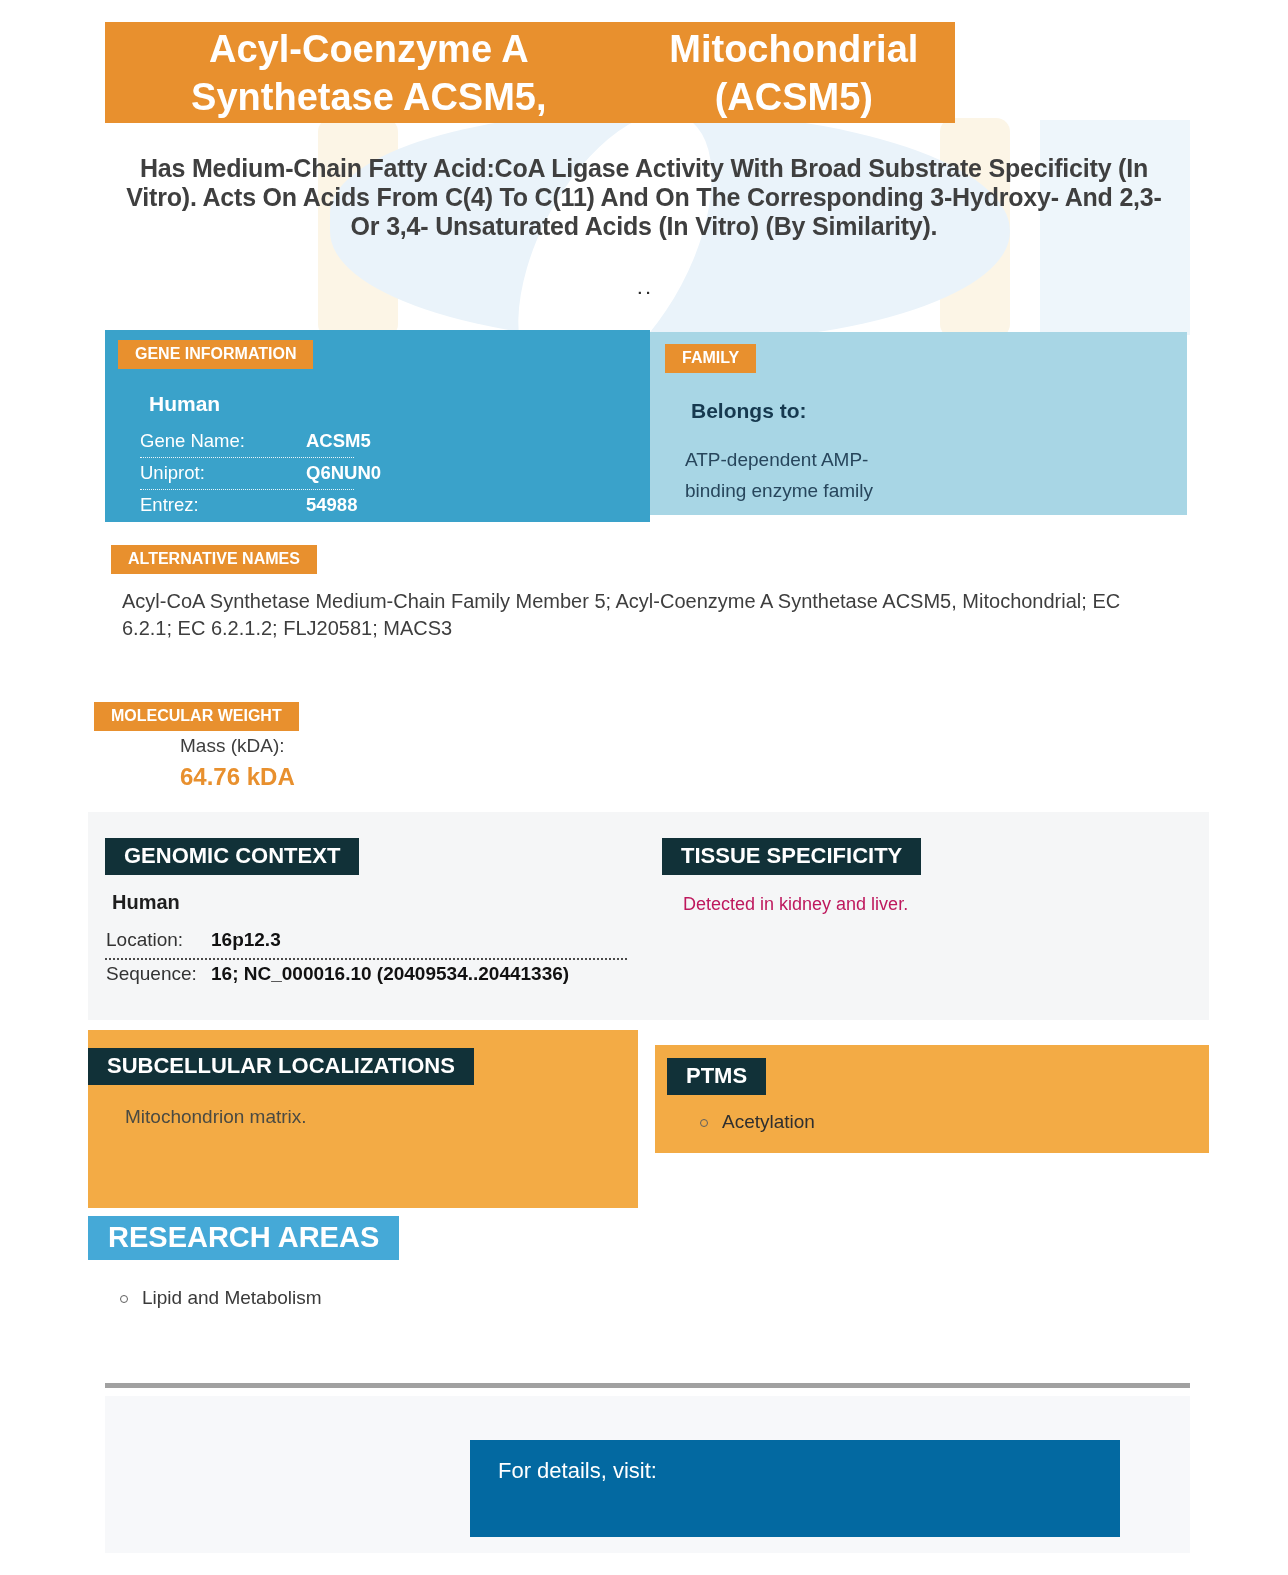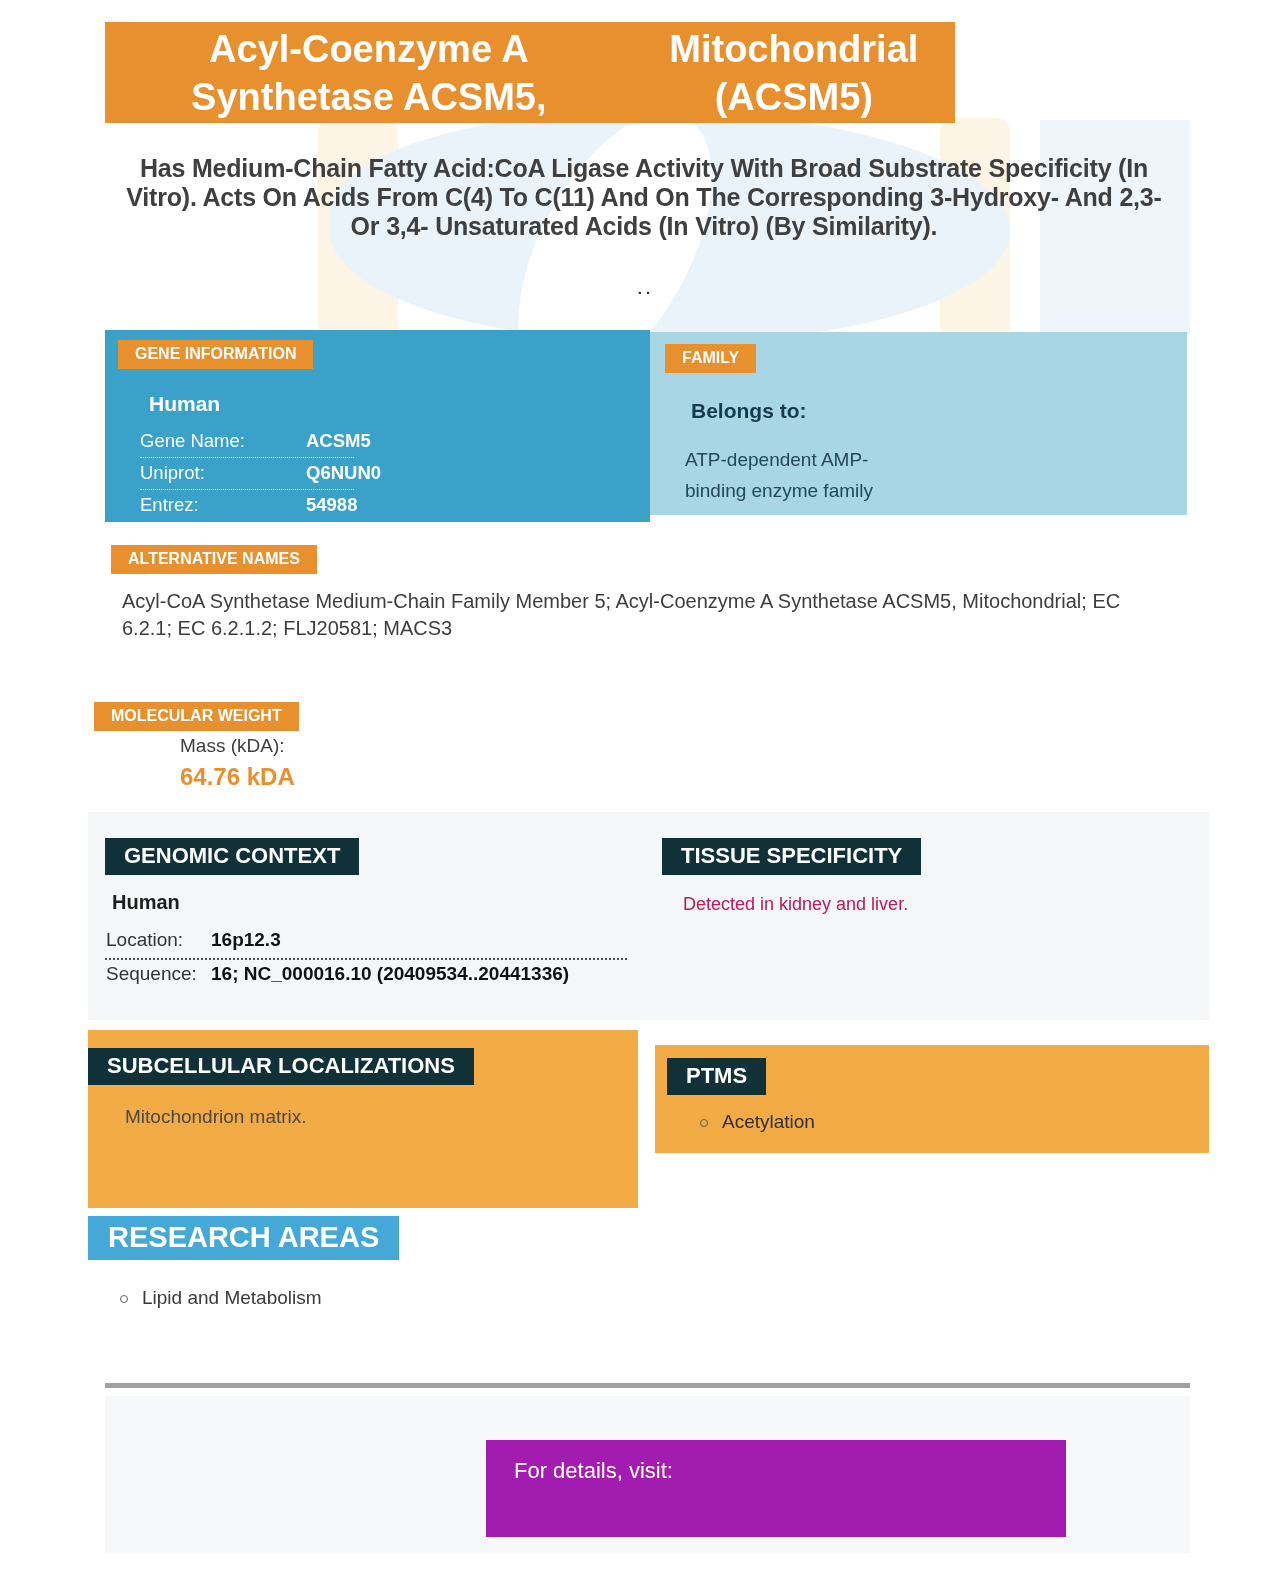--- a/index.html
+++ b/index.html
@@ -144,22 +144,22 @@
     display: inline-block; width: 8px; height: 8px;
     border: 1.6px solid #5f5f5f; border-radius: 50%;
     margin-right: 14px; vertical-align: 1px;
     background: transparent;
   }
 
   
   .divider { left: 105px; top: 1383px; width: 1085px; height: 5px; background: #a1a1a1; }
   .footer-panel { left: 105px; top: 1396px; width: 1085px; height: 157px; background: #f7f8fa; }
   .details-box {
-    left: 486px; top: 1440px; width: 580px; height: 97px;
-    background: #a21caf; color: #ffffff;
+    left: 470px; top: 1440px; width: 650px; height: 97px;
+    background: #0369a1; color: #ffffff;
     padding: 16px 0 0 28px;
   }
   .details-prompt { font-size: 22px; line-height: 30px; }
   .details-url { font-size: 23.5px; font-weight: bold; line-height: 38px; }
 </style>
 </head>
 <body>
 
 <div id="page">
 

